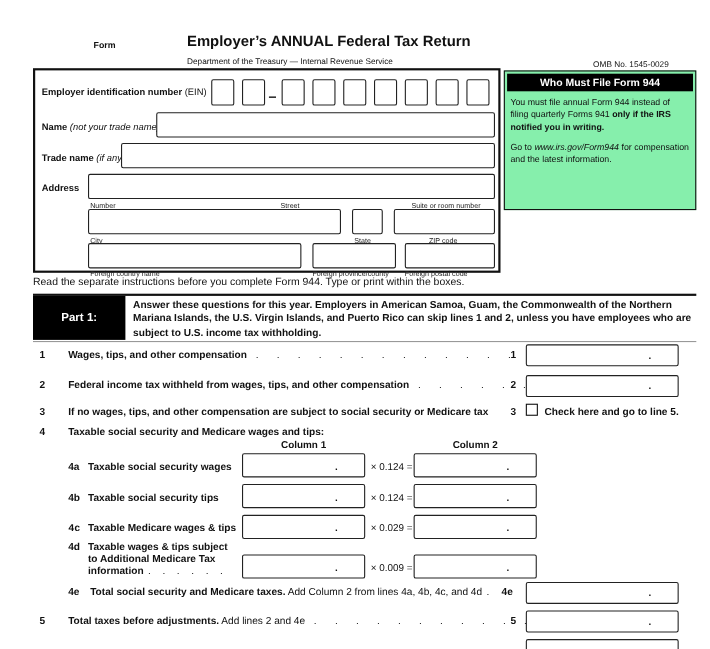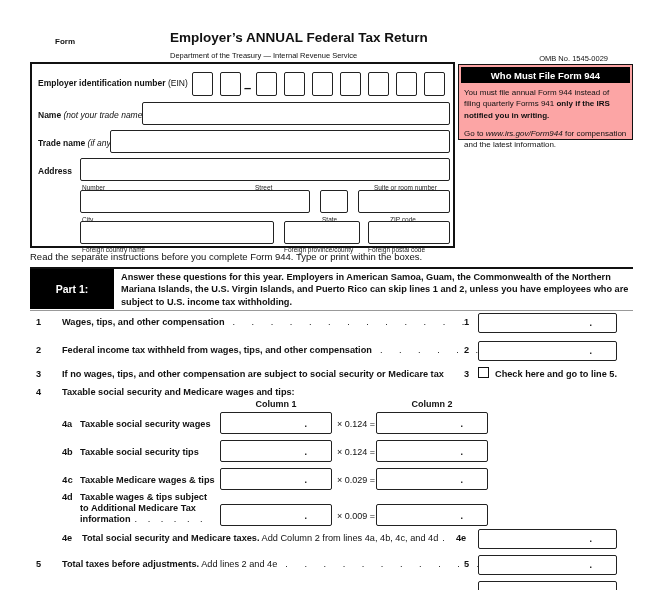--- a/index.html
+++ b/index.html
@@ -4,37 +4,37 @@
 <style>
   * { margin:0; padding:0; box-sizing:border-box; }
   html,body { background:#fff; }
   body { font-family:"Liberation Sans","DejaVu Sans",sans-serif; color:#111; }
   .page { position:relative; width:645px; height:590px; background:#fff; overflow:hidden; }
 
   .abs { position:absolute; }
   .b { font-weight:bold; }
 
   
-  .form-word { left:12px; top:37px; font-size:8px; font-weight:bold;padding-left:43px; }
+  .form-word { left:42px; top:37px; font-size:8px; font-weight:bold;padding-left:43px; }
   .form-number { left:46px; top:25px; font-size:19px; font-weight:bold; letter-spacing:-0.3px; }
   .form-title { left:170px; top:30px; font-size:13.5px; font-weight:bold; }
   .form-subtitle { left:170px; top:51px; font-size:7.5px; }
   .omb { left:480px; top:54px; width:128px; font-size:7.5px; text-align:right; }
 
   
   .id-box { left:30px; top:62px; width:425px; height:186px; border:2px solid #111; background:#fff;padding-left:16px; }
 
   .fld { position:absolute; border:1.4px solid #222; border-radius:2px; background:#fff; }
   .lbl { position:absolute; font-size:8.5px; }
   .sub { position:absolute; font-size:6.5px; color:#222; }
 
   .ein-box { top:8px; width:21px; height:24px; }
   .ein-dash { position:absolute; top:16px; font-size:13px; font-weight:bold; }
 
-  .who-box { left:458px; top:64px; width:175px; height:76px; border:1.5px solid #111; background:#fca5a5; }
+  .who-box { left:458px; top:64px; width:175px; height:127px; border:1.5px solid #111; background:#86efac; }
   .who-title { margin:2px 2px 0 2px; background:#000; color:#fff; font-size:9.5px; font-weight:bold; text-align:center; padding:2.5px 0; }
   .who-body { padding:4px 5px 0 5px; font-size:8px; line-height:11.3px; }
   .who-body p { margin-bottom:7px; }
 
   .read-note { left:30px; top:251px; font-size:9.5px; }
 
   
   .p1-toprule { left:30px; top:267px; width:603px; height:1.5px; background:#111; }
   .p1-tag { left:30px; top:269px; width:84px; height:40px; background:#000; color:#fff; font-size:10.5px; font-weight:bold; display:flex; align-items:center; justify-content:center; }
   .p1-head { left:121px; top:271px; width:508px; font-size:9.2px; font-weight:bold; line-height:12.4px; }

